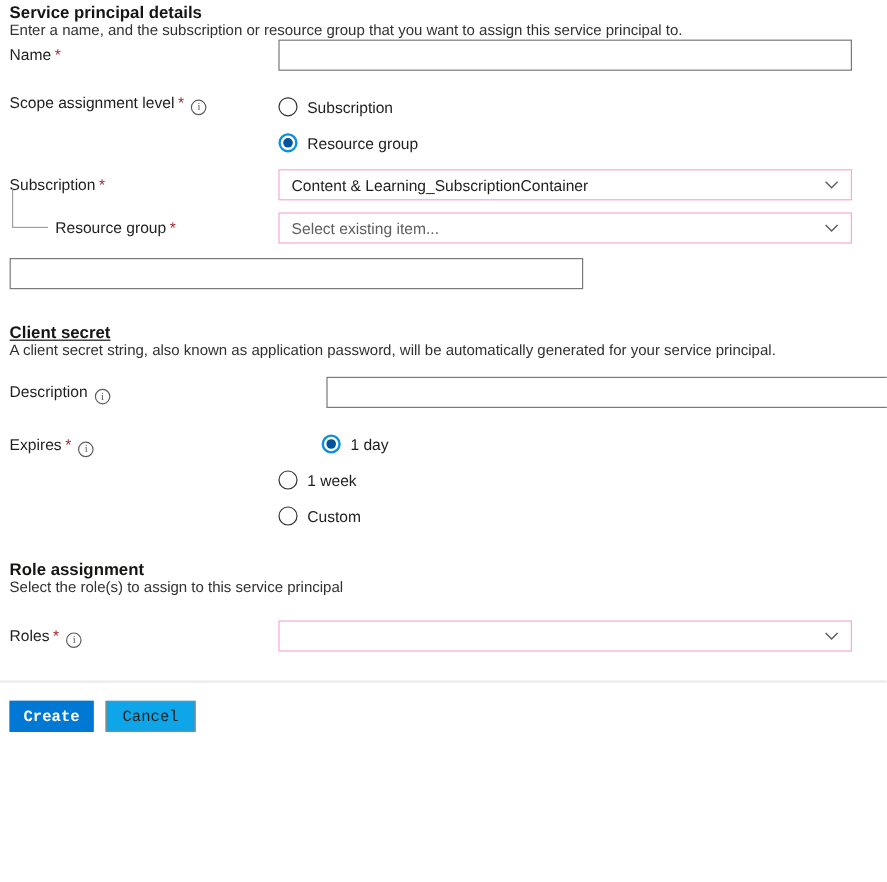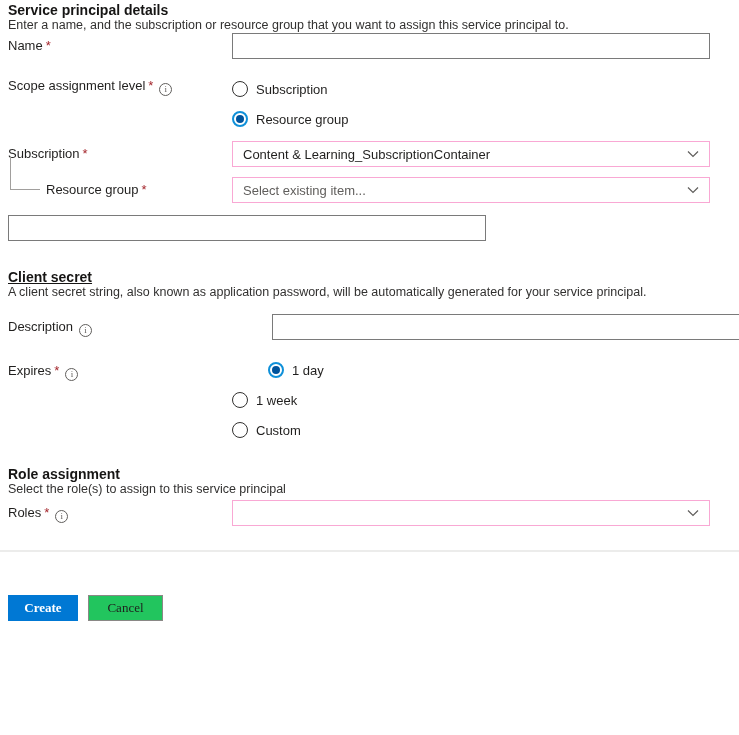--- a/index.html
+++ b/index.html
@@ -32,21 +32,21 @@
   .desc3 { margin-top: 24px; }
 
   .row { display: flex; align-items: flex-start; }
   .row-name { }
   .row-scope { margin-top: 14px; }
   .row-subscription { margin-top: 12px; }
   .row-resource { margin-top: 10px; position: relative; }
   .row-servicetree { margin-top: 12px; }
   .row-description { margin-top: 14px; gap: 40px; }
   .row-expires { margin-top: 18px; }
-  .row-roles { margin-top: 3px; }
+  .row-roles { margin-top: 20px; }
 
   .label-cell {
     width: 224px;
     flex: none;
     padding-top: 5px;
     font-size: 13px;
     color: #201f1e;
     white-space: nowrap;
   }
   .label-cell.indent { padding-left: 38px; }
@@ -140,36 +140,35 @@
     margin-top: 24px;
     margin-left: -8px;
     margin-right: -29px;
     border-top: 2px solid #ececeb;
   }
 
   .footer { margin-top: 15px; display: flex; align-items: center; }
   .btn {
     height: 26px;
     font-size: 13px;
-    font-family: Liberation Serif, serif;
+    font-family: Liberation Mono, monospace;
     cursor: pointer;
     display: inline-flex;
     align-items: center;
     justify-content: center;
-    margin-top: 28px;
   }
   .btn-primary {
     background: #0078d4;
     border: 1px solid #0078d4;
     color: #ffffff;
     font-weight: 700;
     width: 70px;
   }
   .btn-secondary {
-    background: #22c55e;
+    background: #0ea5e9;
     border: 1px solid #8a8886;
     color: #201f1e;
     width: 75px;
     margin-left: 10px;
   }
 </style>
 </head>
 <body>
 
 <div class="page">

